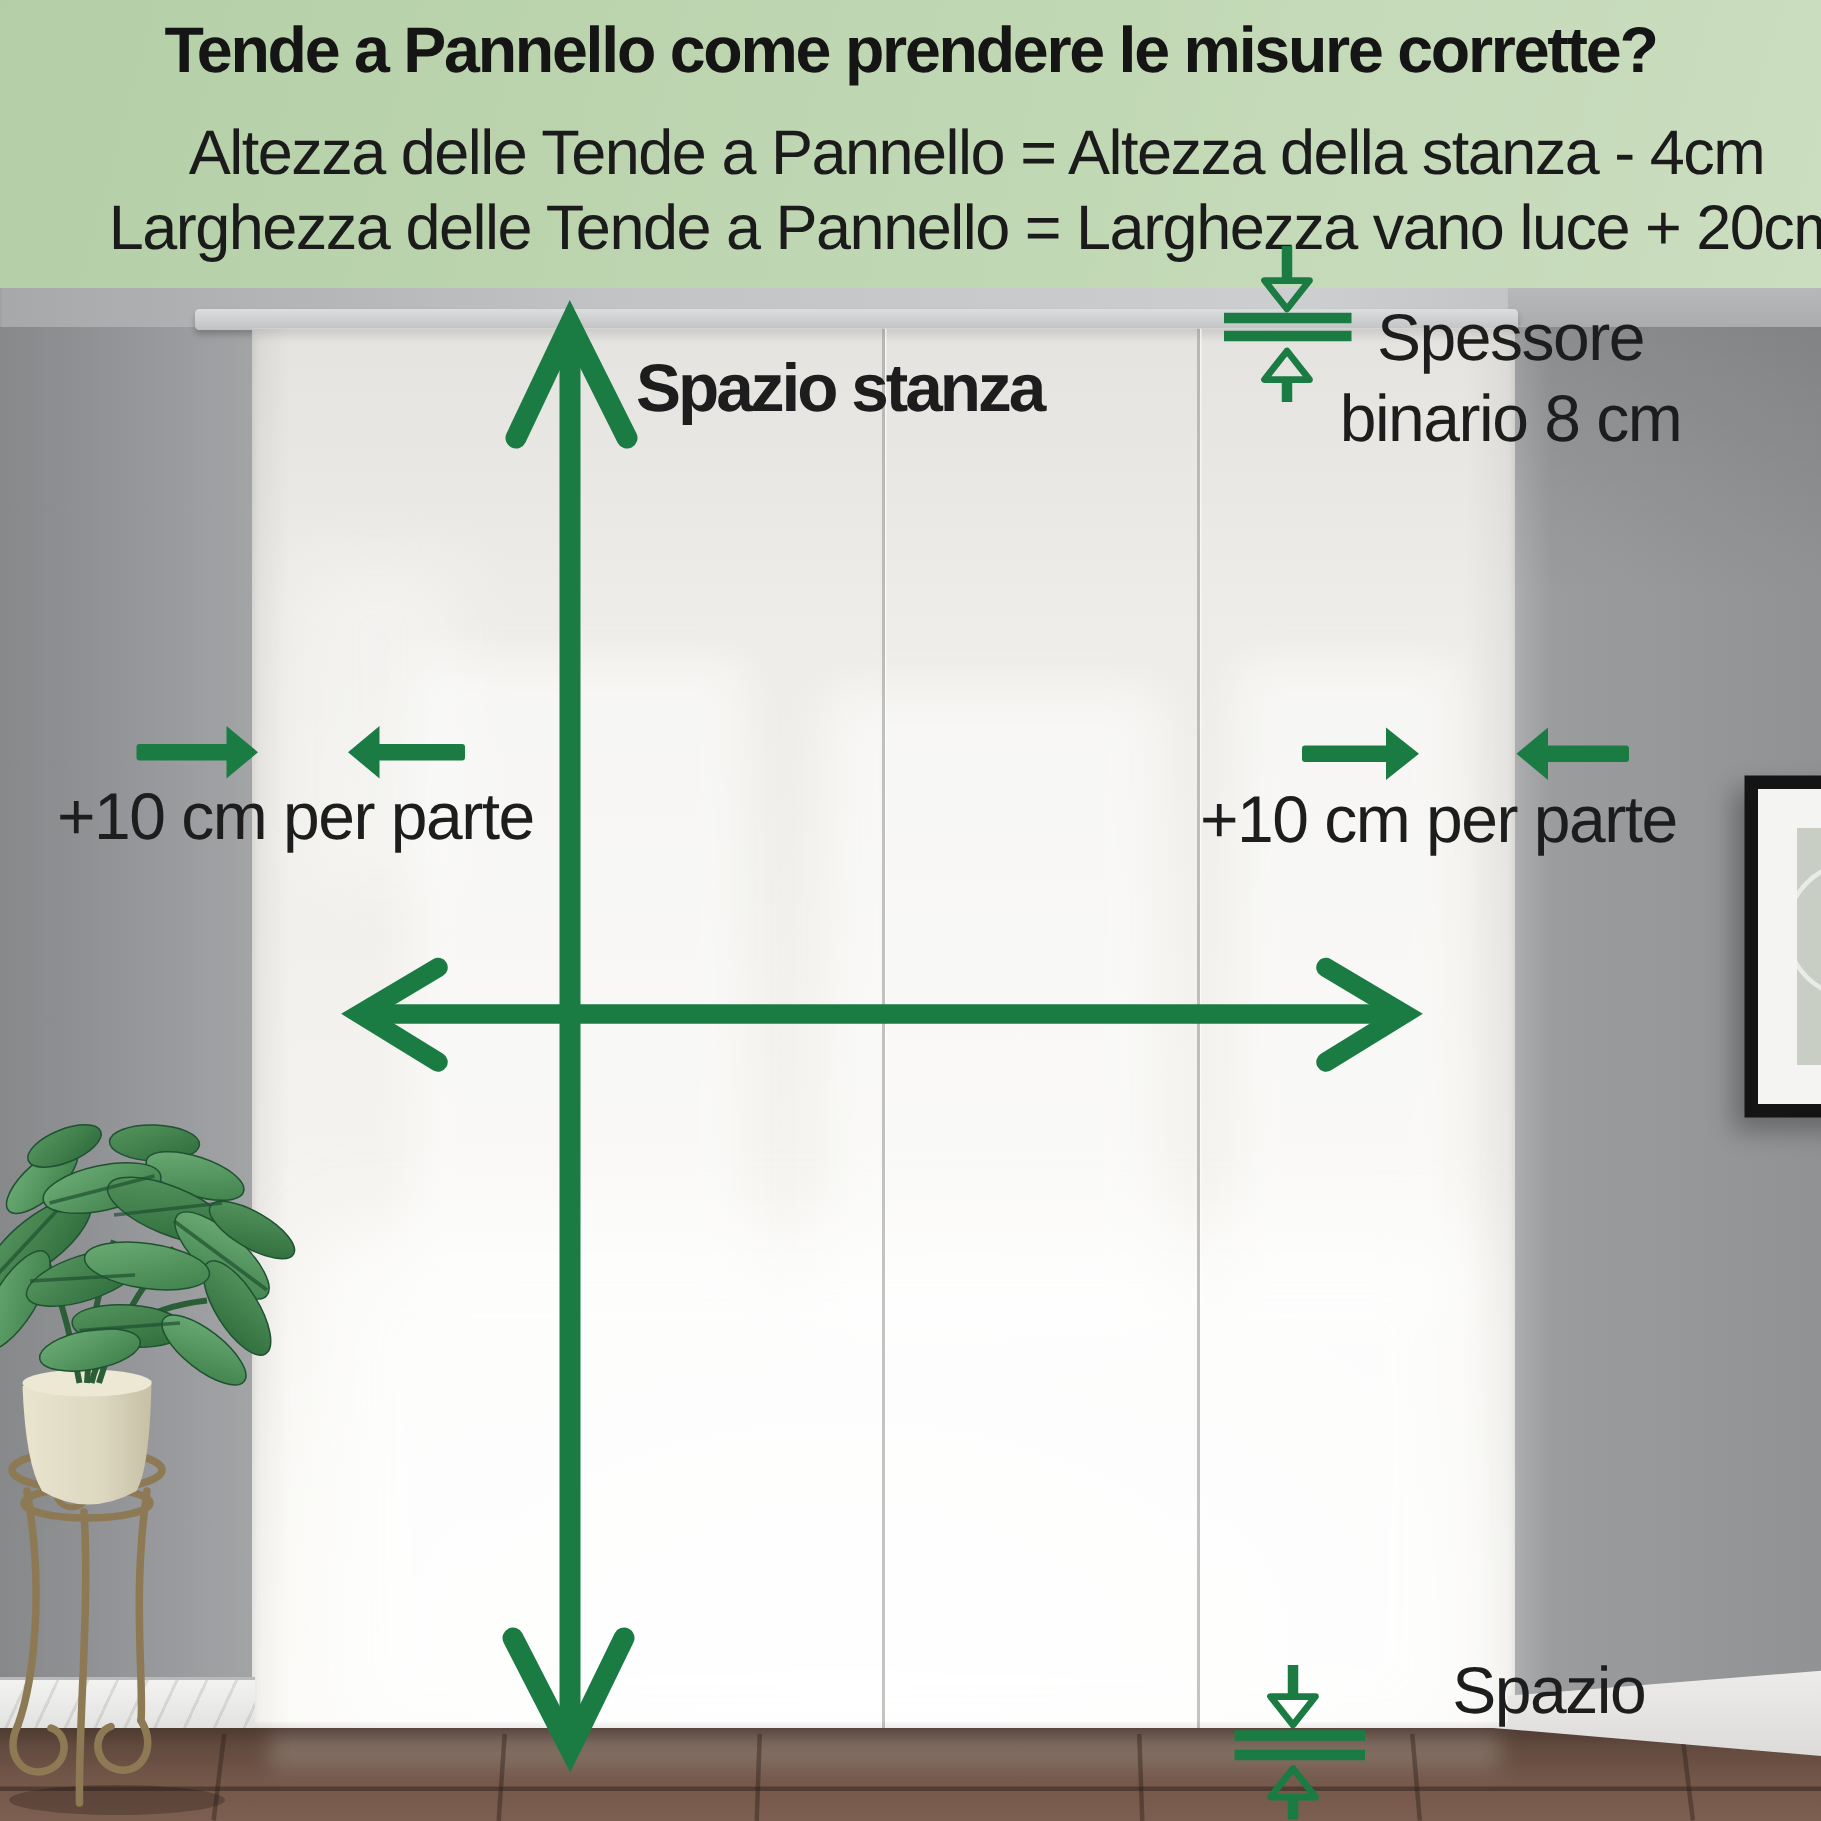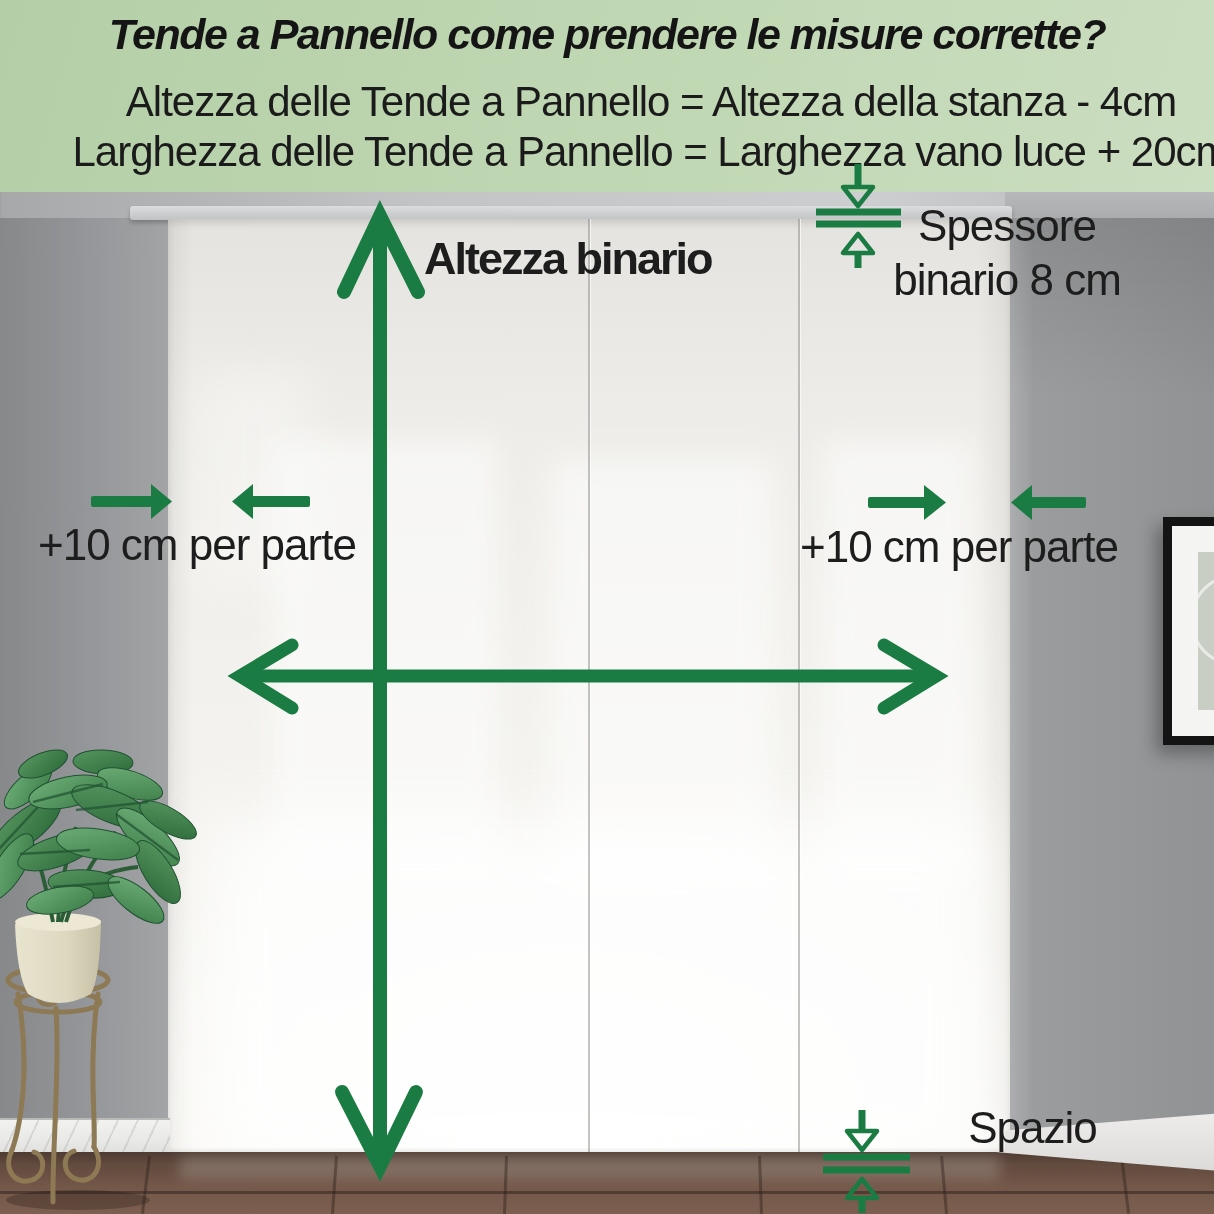--- a/index.html
+++ b/index.html
@@ -4,21 +4,21 @@
 <style>
   html,body{margin:0;padding:0;background:#e0e0e0;}
   .canvas{position:relative;width:1214px;height:1214px;overflow:hidden;
           font-family:"Liberation Sans",sans-serif;color:#1c1c1c;background:#97999b;}
   .abs{position:absolute;}
 
   
   .header{left:0;top:0;width:1214px;height:192px;z-index:4;
           background:linear-gradient(105deg,#b4cfa7 0%,#bed6b1 45%,#cbdec0 100%);}
   .hdr-title{left:0;top:10px;width:1214px;text-align:center;white-space:nowrap;
-             font-size:43px;font-weight:700;letter-spacing:-1.5px;color:#151515;font-style:italic;}
+             font-size:43px;font-weight:700;letter-spacing:-1.5px;color:#151515;}
   .hdr-formulas{left:0;top:77px;width:1214px;text-align:center;
                 font-size:42px;font-weight:400;letter-spacing:-1px;line-height:50px;color:#1b1b1b;padding-left:44px;}
 
   
   .ceiling{left:0;top:192px;width:1214px;height:32px;z-index:1;
            background:linear-gradient(90deg,#a6a8aa 0%,#c3c4c6 35%,#cdced0 72%,#b4b5b7 100%);
            box-shadow:inset 0 -2px 2px rgba(0,0,0,.12);}
   .ceiling-right{left:1005px;top:192px;width:209px;height:38px;z-index:1;
            background:linear-gradient(180deg,#b7b8ba,#a5a6a8);
            clip-path:polygon(0 0,100% 0,100% 100%,0 66%);}
@@ -254,20 +254,20 @@
     <g stroke="#1b7c43" fill="none" stroke-linejoin="round">
       <line x1="862" y1="1110" x2="862" y2="1131" stroke-width="7"></line>
       <polygon points="847,1131 877,1131 862,1150" stroke-width="4.5"></polygon>
       <line x1="823" y1="1157" x2="910" y2="1157" stroke-width="7"></line>
       <line x1="823" y1="1170" x2="910" y2="1170" stroke-width="7"></line>
       <polygon points="847,1198 877,1198 862,1179" stroke-width="4.5"></polygon>
       <line x1="862" y1="1198" x2="862" y2="1213" stroke-width="7"></line>
     </g>
   </svg>
 
-  <div class="lbl bold l-altezza">Altezza binario</div>
+  <div class="lbl bold l-altezza">Spazio stanza</div>
   <div class="lbl body l-plus10l">+10 cm per parte</div>
   <div class="lbl body l-plus10r">+10 cm per parte</div>
   <div class="lbl body ctr l-spess1">Spessore</div>
   <div class="lbl body ctr l-spess2">binario 8 cm</div>
   <div class="lbl body ctr l-spazio1">Spazio</div>
 
 </div>
 
 </body></html>

